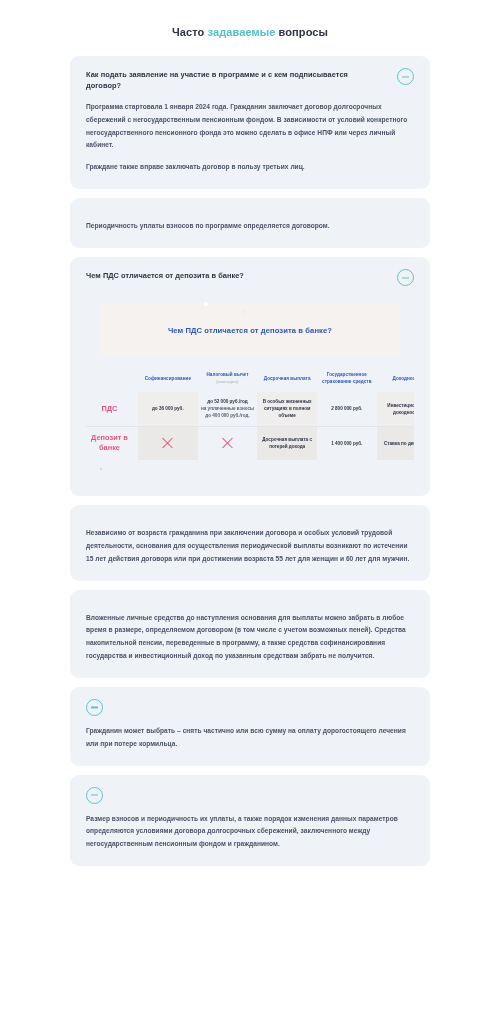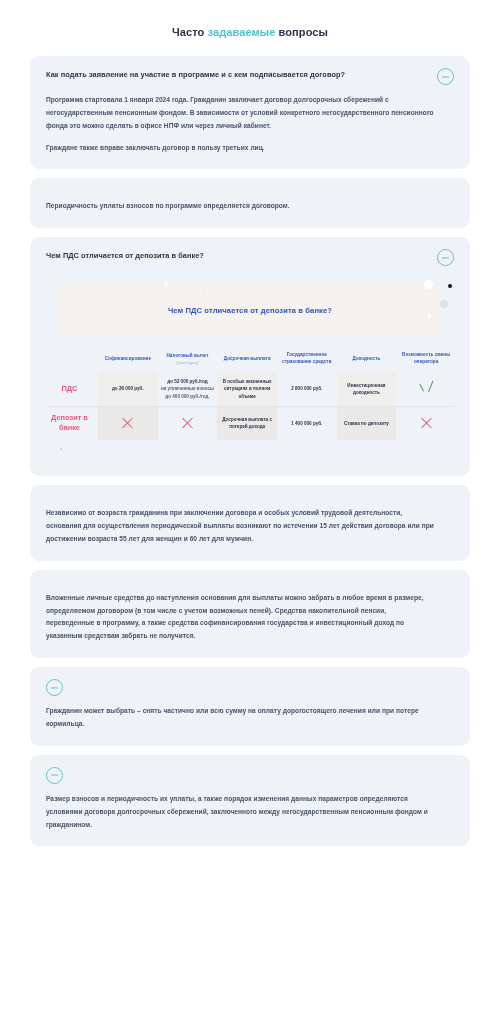--- a/index.html
+++ b/index.html
@@ -25,21 +25,21 @@
     font-size: 11px;
     font-weight: 700;
     color: #2c3345;
     letter-spacing: .1px;
     margin-bottom: 18px;
   }
   .page-title .accent { color: #4ec3c9; }
 
   
   .faq-list {
-    width: 440px;
+    width: 360px;
     margin: 0 auto;
     display: flex;
     flex-direction: column;
     gap: 9px;
   }
 
   .faq-item {
     background: #eff3f8;
     border-radius: 9px;
     padding: 13px 16px 15px 16px;

